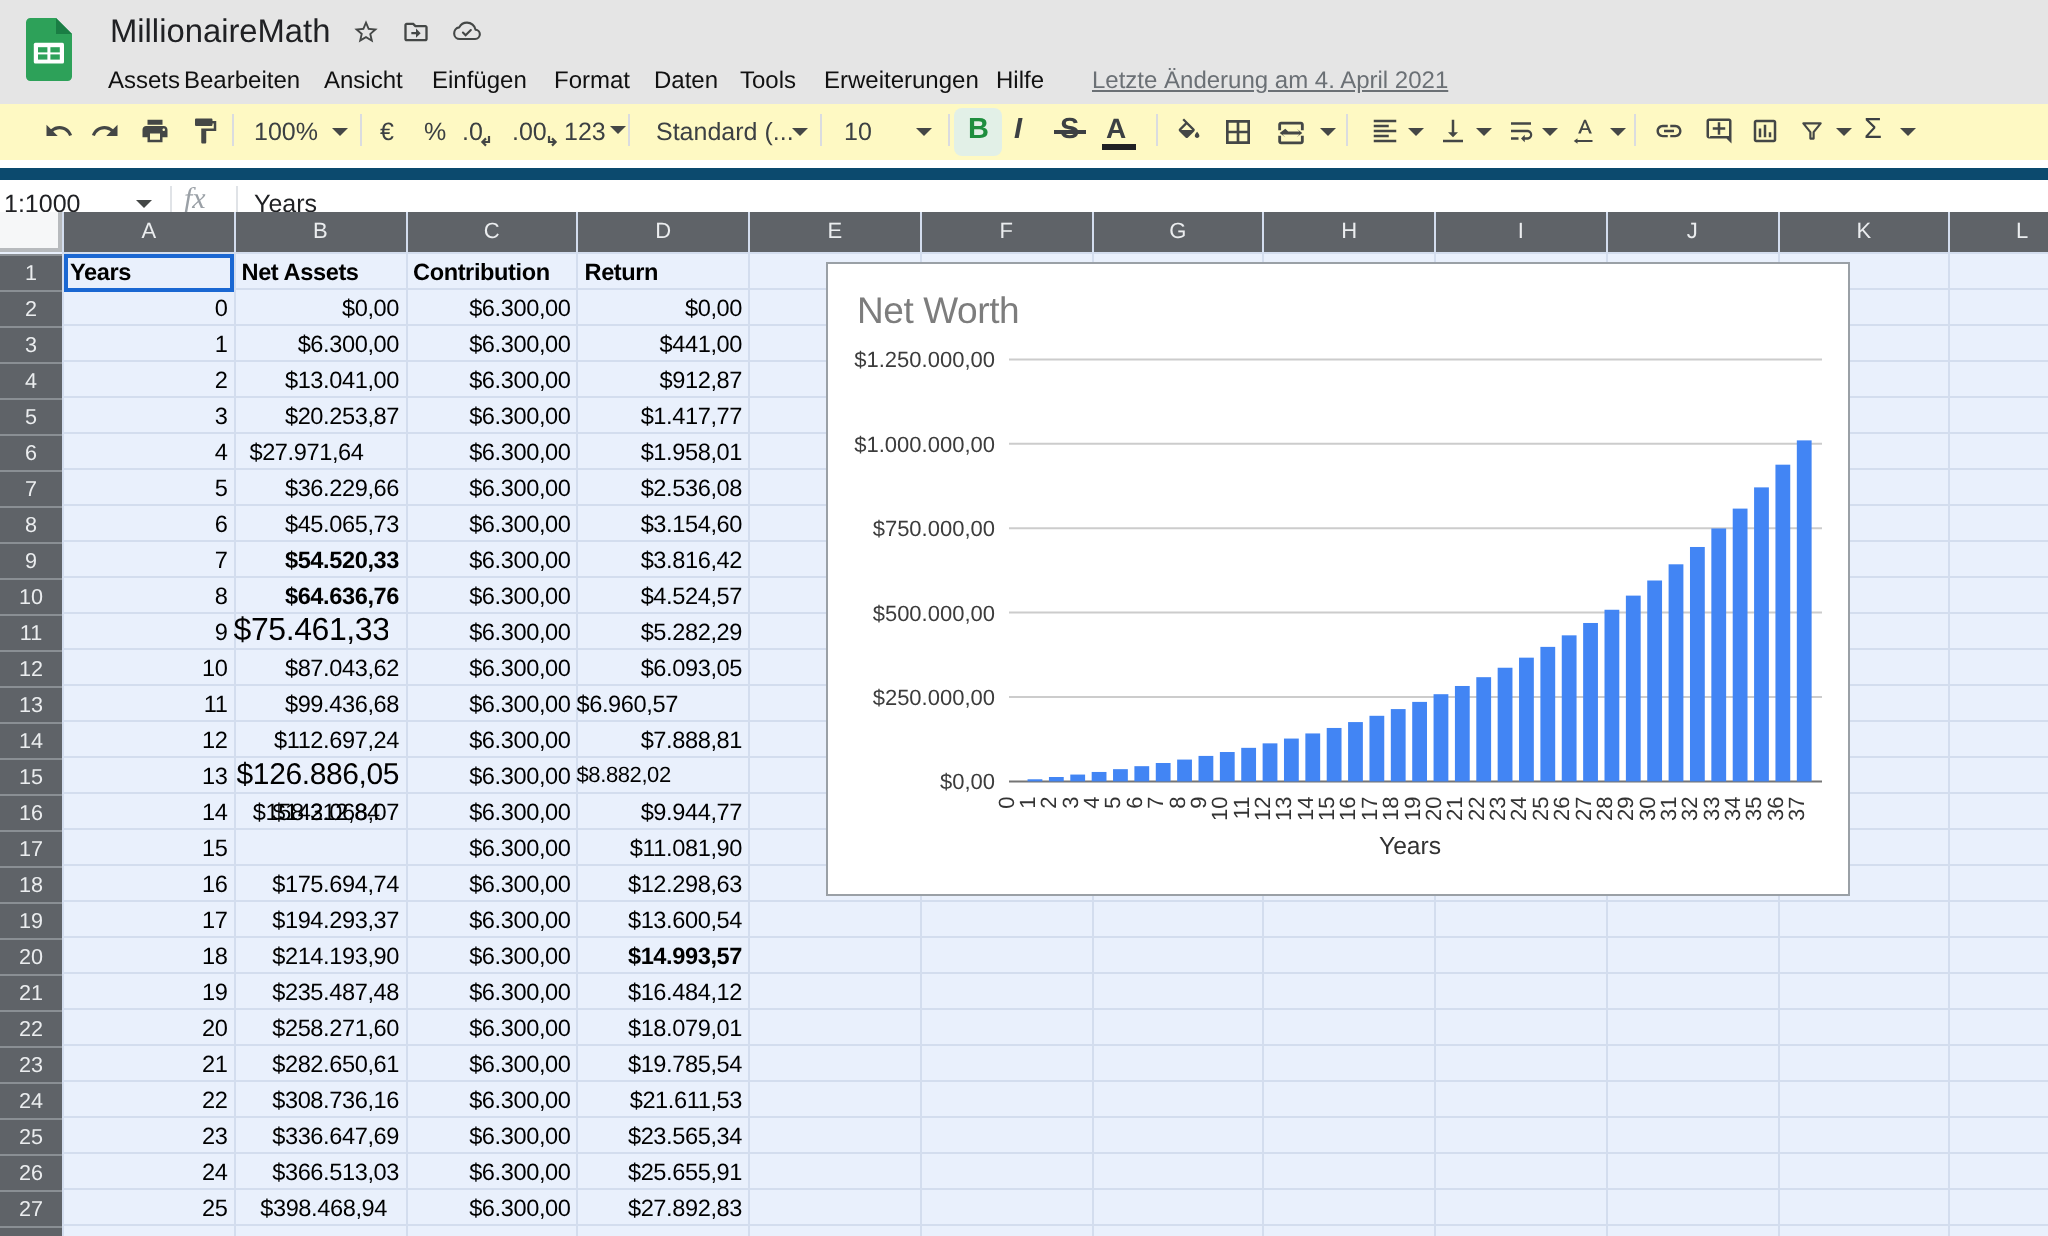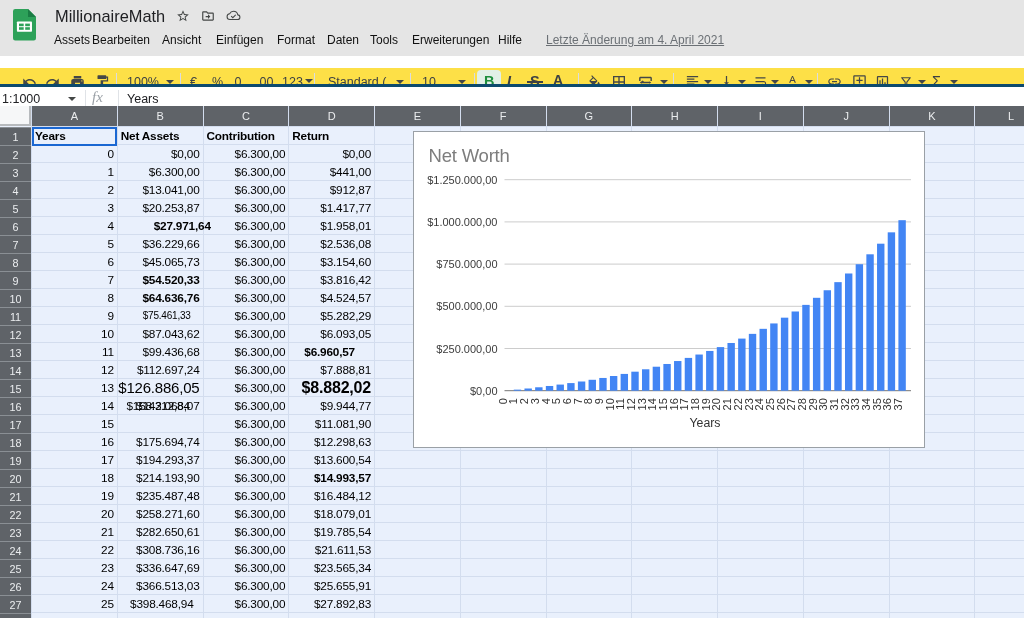--- a/index.html
+++ b/index.html
@@ -41,21 +41,21 @@
 <div class="abs menu-item" style="left:92px;top:33px">Bearbeiten</div>
 <div class="abs menu-item" style="left:162px;top:33px">Ansicht</div>
 <div class="abs menu-item" style="left:216px;top:33px">Einfügen</div>
 <div class="abs menu-item" style="left:277px;top:33px">Format</div>
 <div class="abs menu-item" style="left:327px;top:33px">Daten</div>
 <div class="abs menu-item" style="left:370px;top:33px">Tools</div>
 <div class="abs menu-item" style="left:412px;top:33px">Erweiterungen</div>
 <div class="abs menu-item" style="left:498px;top:33px">Hilfe</div>
 <div class="abs" style="left:546px;top:33px;font-size:12px;color:#6b7075;text-decoration:underline">Letzte Änderung am 4. April 2021</div>
 </div>
-<div class="abs" style="left:0;top:68px;width:1024px;height:28px;background:#fde047">
+<div class="abs" style="left:0;top:52px;width:1024px;height:28px;background:#fef9c3">
 <svg class="abs ic" style="left:22px;top:6px" width="15" height="15" viewBox="0 0 24 24">
         <path d="M12.5 8c-2.65 0-5.05.99-6.9 2.6L2 7v9h9l-3.62-3.62c1.39-1.16 3.16-1.88 5.12-1.88 3.54 0 6.55 2.31 7.6 5.5l2.37-.78C21.08 11.03 17.15 8 12.5 8z"></path>
       </svg>
 <svg class="abs ic" style="left:45px;top:6px" width="15" height="15" viewBox="0 0 24 24">
         <g transform="translate(24,0) scale(-1,1)">
           <path d="M12.5 8c-2.65 0-5.05.99-6.9 2.6L2 7v9h9l-3.62-3.62c1.39-1.16 3.16-1.88 5.12-1.88 3.54 0 6.55 2.31 7.6 5.5l2.37-.78C21.08 11.03 17.15 8 12.5 8z"></path>
         </g>
       </svg>
 <svg class="abs ic" style="left:70px;top:6px" width="15" height="15" viewBox="0 0 24 24">
         <path d="M19 8H5c-1.66 0-3 1.34-3 3v6h4v4h12v-4h4v-6c0-1.66-1.34-3-3-3zm-3 11H8v-5h8v5zm3-7c-.55 0-1-.45-1-1s.45-1 1-1 1 .45 1 1-.45 1-1 1zm-1-9H6v4h12V3z"></path>
@@ -131,21 +131,21 @@
 <svg class="abs ic" style="left:875px;top:6px" width="15" height="15" viewBox="0 0 24 24">
         <path d="M19 3H5c-1.1 0-2 .9-2 2v14c0 1.1.9 2 2 2h14c1.1 0 2-.9 2-2V5c0-1.1-.9-2-2-2zm0 16H5V5h14v14zM9 17H7v-7h2v7zm4 0h-2V7h2v10zm4 0h-2v-4h2v4z"></path>
       </svg>
 <svg class="abs" style="left:899px;top:7px" width="14" height="13" viewBox="0 0 24 24" fill="none" stroke="#444746" stroke-width="2">
         <path d="M4 5h16l-6.5 8v6h-3v-6L4 5z" stroke-linejoin="round"></path>
       </svg>
 <div class="abs caret" style="left:918px;top:12px"></div>
 <div class="abs" style="left:932px;top:5px;font-size:14.5px;font-weight:400;color:#3c4043;white-space:nowrap">Σ</div>
 <div class="abs caret" style="left:950px;top:12px"></div>
 </div>
-<div class="abs" style="left:0;top:84px;width:1024px;height:22px;background:#fff;border-top:3px solid #0c4a6e">
+<div class="abs" style="left:0;top:84px;width:1024px;height:22px;background:#fff;border-top:6px solid #0c4a6e">
 <div class="abs" style="left:2px;top:5px;font-size:12.5px;color:#202124">1:1000</div>
 <div class="abs caret" style="left:68px;top:10px"></div>
 <div class="abs" style="left:85px;top:3px;width:1px;height:17px;background:#e0e3e7"></div>
 <div class="abs" style="left:92px;top:2px;font-size:15px;font-style:italic;color:#9aa0a6;font-family:'Liberation Serif',serif">fx</div>
 <div class="abs" style="left:118px;top:3px;width:1px;height:17px;background:#e0e3e7"></div>
 <div class="abs" style="left:127px;top:5px;font-size:12.5px;color:#202124">Years</div>
 </div>
 <div class="abs" style="left:0;top:106px;width:1024px;height:512px;background:#e9f0fc;overflow:hidden">
 <div class="abs" style="left:0;top:0;width:31px;height:20px;background:#f6f7f8;border-right:2px solid #b7babd;border-bottom:2.5px solid #b7babd"></div>
 <div class="abs" style="left:31.00px;top:0;width:85.75px;height:20px;background:#5f6368;border-left:1px solid #8a8f94;color:#ebedef;font-size:11px;text-align:center;line-height:20px">A</div>
@@ -244,59 +244,59 @@
 <div class="abs" style="left:288.25px;top:57px;width:85.75px;height:18px;font-size:11.8px;font-weight:400;letter-spacing:-0.2px;color:#000;text-align:right;padding-right:3px;line-height:18px;white-space:nowrap;overflow:hidden">$441,00</div>
 <div class="abs" style="left:31.00px;top:75px;width:85.75px;height:18px;font-size:11.8px;font-weight:400;letter-spacing:-0.2px;color:#000;text-align:right;padding-right:3px;line-height:18px;white-space:nowrap;overflow:hidden">2</div>
 <div class="abs" style="left:116.75px;top:75px;width:85.75px;height:18px;font-size:11.8px;font-weight:400;letter-spacing:-0.2px;color:#000;text-align:right;padding-right:3px;line-height:18px;white-space:nowrap;overflow:hidden">$13.041,00</div>
 <div class="abs" style="left:202.50px;top:75px;width:85.75px;height:18px;font-size:11.8px;font-weight:400;letter-spacing:-0.2px;color:#000;text-align:right;padding-right:3px;line-height:18px;white-space:nowrap;overflow:hidden">$6.300,00</div>
 <div class="abs" style="left:288.25px;top:75px;width:85.75px;height:18px;font-size:11.8px;font-weight:400;letter-spacing:-0.2px;color:#000;text-align:right;padding-right:3px;line-height:18px;white-space:nowrap;overflow:hidden">$912,87</div>
 <div class="abs" style="left:31.00px;top:93px;width:85.75px;height:18px;font-size:11.8px;font-weight:400;letter-spacing:-0.2px;color:#000;text-align:right;padding-right:3px;line-height:18px;white-space:nowrap;overflow:hidden">3</div>
 <div class="abs" style="left:116.75px;top:93px;width:85.75px;height:18px;font-size:11.8px;font-weight:400;letter-spacing:-0.2px;color:#000;text-align:right;padding-right:3px;line-height:18px;white-space:nowrap;overflow:hidden">$20.253,87</div>
 <div class="abs" style="left:202.50px;top:93px;width:85.75px;height:18px;font-size:11.8px;font-weight:400;letter-spacing:-0.2px;color:#000;text-align:right;padding-right:3px;line-height:18px;white-space:nowrap;overflow:hidden">$6.300,00</div>
 <div class="abs" style="left:288.25px;top:93px;width:85.75px;height:18px;font-size:11.8px;font-weight:400;letter-spacing:-0.2px;color:#000;text-align:right;padding-right:3px;line-height:18px;white-space:nowrap;overflow:hidden">$1.417,77</div>
 <div class="abs" style="left:31.00px;top:111px;width:85.75px;height:18px;font-size:11.8px;font-weight:400;letter-spacing:-0.2px;color:#000;text-align:right;padding-right:3px;line-height:18px;white-space:nowrap;overflow:hidden">4</div>
-<div class="abs" style="left:132px;top:111px;width:85.75px;height:18px;font-size:11.8px;font-weight:700;letter-spacing:-0.2px;color:#000;text-align:right;padding-right:7px;line-height:18px;white-space:nowrap;overflow:hidden">$27.971,64</div>
+<div class="abs" style="left:116px;top:111px;width:85.75px;height:18px;font-size:11.8px;font-weight:400;letter-spacing:-0.2px;color:#000;text-align:right;padding-right:20px;line-height:18px;white-space:nowrap;overflow:hidden">$27.971,64</div>
 <div class="abs" style="left:202.50px;top:111px;width:85.75px;height:18px;font-size:11.8px;font-weight:400;letter-spacing:-0.2px;color:#000;text-align:right;padding-right:3px;line-height:18px;white-space:nowrap;overflow:hidden">$6.300,00</div>
 <div class="abs" style="left:288.25px;top:111px;width:85.75px;height:18px;font-size:11.8px;font-weight:400;letter-spacing:-0.2px;color:#000;text-align:right;padding-right:3px;line-height:18px;white-space:nowrap;overflow:hidden">$1.958,01</div>
 <div class="abs" style="left:31.00px;top:129px;width:85.75px;height:18px;font-size:11.8px;font-weight:400;letter-spacing:-0.2px;color:#000;text-align:right;padding-right:3px;line-height:18px;white-space:nowrap;overflow:hidden">5</div>
 <div class="abs" style="left:116.75px;top:129px;width:85.75px;height:18px;font-size:11.8px;font-weight:400;letter-spacing:-0.2px;color:#000;text-align:right;padding-right:3px;line-height:18px;white-space:nowrap;overflow:hidden">$36.229,66</div>
 <div class="abs" style="left:202.50px;top:129px;width:85.75px;height:18px;font-size:11.8px;font-weight:400;letter-spacing:-0.2px;color:#000;text-align:right;padding-right:3px;line-height:18px;white-space:nowrap;overflow:hidden">$6.300,00</div>
 <div class="abs" style="left:288.25px;top:129px;width:85.75px;height:18px;font-size:11.8px;font-weight:400;letter-spacing:-0.2px;color:#000;text-align:right;padding-right:3px;line-height:18px;white-space:nowrap;overflow:hidden">$2.536,08</div>
 <div class="abs" style="left:31.00px;top:147px;width:85.75px;height:18px;font-size:11.8px;font-weight:400;letter-spacing:-0.2px;color:#000;text-align:right;padding-right:3px;line-height:18px;white-space:nowrap;overflow:hidden">6</div>
 <div class="abs" style="left:116.75px;top:147px;width:85.75px;height:18px;font-size:11.8px;font-weight:400;letter-spacing:-0.2px;color:#000;text-align:right;padding-right:3px;line-height:18px;white-space:nowrap;overflow:hidden">$45.065,73</div>
 <div class="abs" style="left:202.50px;top:147px;width:85.75px;height:18px;font-size:11.8px;font-weight:400;letter-spacing:-0.2px;color:#000;text-align:right;padding-right:3px;line-height:18px;white-space:nowrap;overflow:hidden">$6.300,00</div>
 <div class="abs" style="left:288.25px;top:147px;width:85.75px;height:18px;font-size:11.8px;font-weight:400;letter-spacing:-0.2px;color:#000;text-align:right;padding-right:3px;line-height:18px;white-space:nowrap;overflow:hidden">$3.154,60</div>
 <div class="abs" style="left:31.00px;top:165px;width:85.75px;height:18px;font-size:11.8px;font-weight:400;letter-spacing:-0.2px;color:#000;text-align:right;padding-right:3px;line-height:18px;white-space:nowrap;overflow:hidden">7</div>
 <div class="abs" style="left:116.75px;top:165px;width:85.75px;height:18px;font-size:11.8px;font-weight:700;letter-spacing:-0.2px;color:#000;text-align:right;padding-right:3px;line-height:18px;white-space:nowrap;overflow:hidden">$54.520,33</div>
 <div class="abs" style="left:202.50px;top:165px;width:85.75px;height:18px;font-size:11.8px;font-weight:400;letter-spacing:-0.2px;color:#000;text-align:right;padding-right:3px;line-height:18px;white-space:nowrap;overflow:hidden">$6.300,00</div>
 <div class="abs" style="left:288.25px;top:165px;width:85.75px;height:18px;font-size:11.8px;font-weight:400;letter-spacing:-0.2px;color:#000;text-align:right;padding-right:3px;line-height:18px;white-space:nowrap;overflow:hidden">$3.816,42</div>
 <div class="abs" style="left:31.00px;top:183px;width:85.75px;height:18px;font-size:11.8px;font-weight:400;letter-spacing:-0.2px;color:#000;text-align:right;padding-right:3px;line-height:18px;white-space:nowrap;overflow:hidden">8</div>
 <div class="abs" style="left:116.75px;top:183px;width:85.75px;height:18px;font-size:11.8px;font-weight:700;letter-spacing:-0.2px;color:#000;text-align:right;padding-right:3px;line-height:18px;white-space:nowrap;overflow:hidden">$64.636,76</div>
 <div class="abs" style="left:202.50px;top:183px;width:85.75px;height:18px;font-size:11.8px;font-weight:400;letter-spacing:-0.2px;color:#000;text-align:right;padding-right:3px;line-height:18px;white-space:nowrap;overflow:hidden">$6.300,00</div>
 <div class="abs" style="left:288.25px;top:183px;width:85.75px;height:18px;font-size:11.8px;font-weight:400;letter-spacing:-0.2px;color:#000;text-align:right;padding-right:3px;line-height:18px;white-space:nowrap;overflow:hidden">$4.524,57</div>
 <div class="abs" style="left:31.00px;top:201px;width:85.75px;height:18px;font-size:11.8px;font-weight:400;letter-spacing:-0.2px;color:#000;text-align:right;padding-right:3px;line-height:18px;white-space:nowrap;overflow:hidden">9</div>
-<div class="abs" style="left:116.75px;top:201px;width:77px;height:18px;font-size:10px;font-weight:400;letter-spacing:-0.2px;color:#000;text-align:right;padding-right:3px;line-height:18px;white-space:nowrap;overflow:hidden">$75.461,33</div>
+<div class="abs" style="left:116.75px;top:201px;width:77px;height:18px;font-size:16px;font-weight:400;letter-spacing:-0.2px;color:#000;text-align:right;padding-right:3px;line-height:18px;white-space:nowrap;overflow:hidden">$75.461,33</div>
 <div class="abs" style="left:202.50px;top:201px;width:85.75px;height:18px;font-size:11.8px;font-weight:400;letter-spacing:-0.2px;color:#000;text-align:right;padding-right:3px;line-height:18px;white-space:nowrap;overflow:hidden">$6.300,00</div>
 <div class="abs" style="left:288.25px;top:201px;width:85.75px;height:18px;font-size:11.8px;font-weight:400;letter-spacing:-0.2px;color:#000;text-align:right;padding-right:3px;line-height:18px;white-space:nowrap;overflow:hidden">$5.282,29</div>
 <div class="abs" style="left:31.00px;top:219px;width:85.75px;height:18px;font-size:11.8px;font-weight:400;letter-spacing:-0.2px;color:#000;text-align:right;padding-right:3px;line-height:18px;white-space:nowrap;overflow:hidden">10</div>
 <div class="abs" style="left:116.75px;top:219px;width:85.75px;height:18px;font-size:11.8px;font-weight:400;letter-spacing:-0.2px;color:#000;text-align:right;padding-right:3px;line-height:18px;white-space:nowrap;overflow:hidden">$87.043,62</div>
 <div class="abs" style="left:202.50px;top:219px;width:85.75px;height:18px;font-size:11.8px;font-weight:400;letter-spacing:-0.2px;color:#000;text-align:right;padding-right:3px;line-height:18px;white-space:nowrap;overflow:hidden">$6.300,00</div>
 <div class="abs" style="left:288.25px;top:219px;width:85.75px;height:18px;font-size:11.8px;font-weight:400;letter-spacing:-0.2px;color:#000;text-align:right;padding-right:3px;line-height:18px;white-space:nowrap;overflow:hidden">$6.093,05</div>
 <div class="abs" style="left:31.00px;top:237px;width:85.75px;height:18px;font-size:11.8px;font-weight:400;letter-spacing:-0.2px;color:#000;text-align:right;padding-right:3px;line-height:18px;white-space:nowrap;overflow:hidden">11</div>
 <div class="abs" style="left:116.75px;top:237px;width:85.75px;height:18px;font-size:11.8px;font-weight:400;letter-spacing:-0.2px;color:#000;text-align:right;padding-right:3px;line-height:18px;white-space:nowrap;overflow:hidden">$99.436,68</div>
 <div class="abs" style="left:202.50px;top:237px;width:85.75px;height:18px;font-size:11.8px;font-weight:400;letter-spacing:-0.2px;color:#000;text-align:right;padding-right:3px;line-height:18px;white-space:nowrap;overflow:hidden">$6.300,00</div>
-<div class="abs" style="left:288.25px;top:237px;width:85.75px;height:18px;font-size:11.8px;font-weight:700;letter-spacing:-0.2px;color:#000;text-align:center;padding-right:3px;line-height:18px;white-space:nowrap;overflow:hidden">$6.960,57</div>
+<div class="abs" style="left:288.25px;top:237px;width:85.75px;height:18px;font-size:11.8px;font-weight:400;letter-spacing:-0.2px;color:#000;text-align:left;padding-right:3px;line-height:18px;white-space:nowrap;overflow:hidden">$6.960,57</div>
 <div class="abs" style="left:31.00px;top:255px;width:85.75px;height:18px;font-size:11.8px;font-weight:400;letter-spacing:-0.2px;color:#000;text-align:right;padding-right:3px;line-height:18px;white-space:nowrap;overflow:hidden">12</div>
 <div class="abs" style="left:116.75px;top:255px;width:85.75px;height:18px;font-size:11.8px;font-weight:400;letter-spacing:-0.2px;color:#000;text-align:right;padding-right:3px;line-height:18px;white-space:nowrap;overflow:hidden">$112.697,24</div>
 <div class="abs" style="left:202.50px;top:255px;width:85.75px;height:18px;font-size:11.8px;font-weight:400;letter-spacing:-0.2px;color:#000;text-align:right;padding-right:3px;line-height:18px;white-space:nowrap;overflow:hidden">$6.300,00</div>
 <div class="abs" style="left:288.25px;top:255px;width:85.75px;height:18px;font-size:11.8px;font-weight:400;letter-spacing:-0.2px;color:#000;text-align:right;padding-right:3px;line-height:18px;white-space:nowrap;overflow:hidden">$7.888,81</div>
 <div class="abs" style="left:31.00px;top:273px;width:85.75px;height:18px;font-size:11.8px;font-weight:400;letter-spacing:-0.2px;color:#000;text-align:right;padding-right:3px;line-height:18px;white-space:nowrap;overflow:hidden">13</div>
 <div class="abs" style="left:116.75px;top:273px;width:85.75px;height:18px;font-size:15px;font-weight:400;letter-spacing:-0.2px;color:#000;text-align:right;padding-right:3px;line-height:18px;white-space:nowrap;overflow:hidden">$126.886,05</div>
 <div class="abs" style="left:202.50px;top:273px;width:85.75px;height:18px;font-size:11.8px;font-weight:400;letter-spacing:-0.2px;color:#000;text-align:right;padding-right:3px;line-height:18px;white-space:nowrap;overflow:hidden">$6.300,00</div>
-<div class="abs" style="left:288.25px;top:273px;width:85.75px;height:18px;font-size:16px;font-weight:700;letter-spacing:-0.2px;color:#000;text-align:right;padding-right:3px;line-height:18px;white-space:nowrap;overflow:hidden">$8.882,02</div>
+<div class="abs" style="left:288.25px;top:273px;width:85.75px;height:18px;font-size:11px;font-weight:400;letter-spacing:-0.2px;color:#000;text-align:left;padding-right:3px;line-height:18px;white-space:nowrap;overflow:hidden">$8.882,02</div>
 <div class="abs" style="left:31.00px;top:291px;width:85.75px;height:18px;font-size:11.8px;font-weight:400;letter-spacing:-0.2px;color:#000;text-align:right;padding-right:3px;line-height:18px;white-space:nowrap;overflow:hidden">14</div>
 <div class="abs" style="left:116.75px;top:291px;width:85.75px;height:18px;font-size:11.8px;font-weight:400;letter-spacing:-0.2px;color:#000;text-align:right;padding-right:3px;line-height:18px;white-space:nowrap;overflow:hidden">$142.068,07</div>
 <div class="abs" style="left:202.50px;top:291px;width:85.75px;height:18px;font-size:11.8px;font-weight:400;letter-spacing:-0.2px;color:#000;text-align:right;padding-right:3px;line-height:18px;white-space:nowrap;overflow:hidden">$6.300,00</div>
 <div class="abs" style="left:288.25px;top:291px;width:85.75px;height:18px;font-size:11.8px;font-weight:400;letter-spacing:-0.2px;color:#000;text-align:right;padding-right:3px;line-height:18px;white-space:nowrap;overflow:hidden">$9.944,77</div>
 <div class="abs" style="left:31.00px;top:309px;width:85.75px;height:18px;font-size:11.8px;font-weight:400;letter-spacing:-0.2px;color:#000;text-align:right;padding-right:3px;line-height:18px;white-space:nowrap;overflow:hidden">15</div>
 <div class="abs" style="left:116.75px;top:291px;width:85.75px;height:18px;font-size:11.8px;font-weight:400;letter-spacing:-0.2px;color:#000;text-align:center;padding-right:3px;line-height:18px;white-space:nowrap;overflow:hidden">$158.312,84</div>
 <div class="abs" style="left:202.50px;top:309px;width:85.75px;height:18px;font-size:11.8px;font-weight:400;letter-spacing:-0.2px;color:#000;text-align:right;padding-right:3px;line-height:18px;white-space:nowrap;overflow:hidden">$6.300,00</div>
 <div class="abs" style="left:288.25px;top:309px;width:85.75px;height:18px;font-size:11.8px;font-weight:400;letter-spacing:-0.2px;color:#000;text-align:right;padding-right:3px;line-height:18px;white-space:nowrap;overflow:hidden">$11.081,90</div>
 <div class="abs" style="left:31.00px;top:327px;width:85.75px;height:18px;font-size:11.8px;font-weight:400;letter-spacing:-0.2px;color:#000;text-align:right;padding-right:3px;line-height:18px;white-space:nowrap;overflow:hidden">16</div>
 <div class="abs" style="left:116.75px;top:327px;width:85.75px;height:18px;font-size:11.8px;font-weight:400;letter-spacing:-0.2px;color:#000;text-align:right;padding-right:3px;line-height:18px;white-space:nowrap;overflow:hidden">$175.694,74</div>

